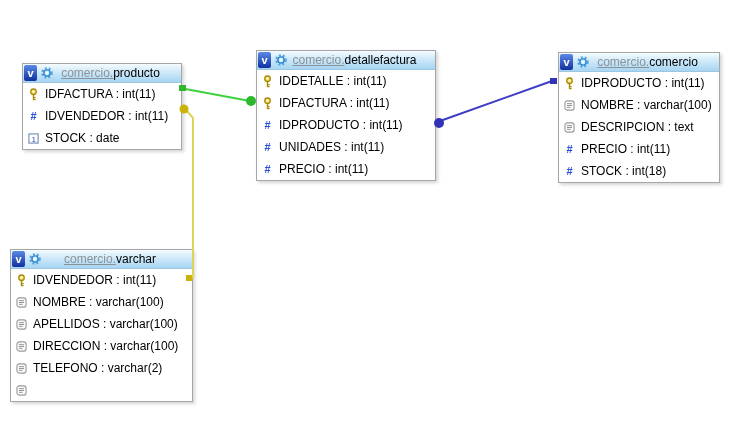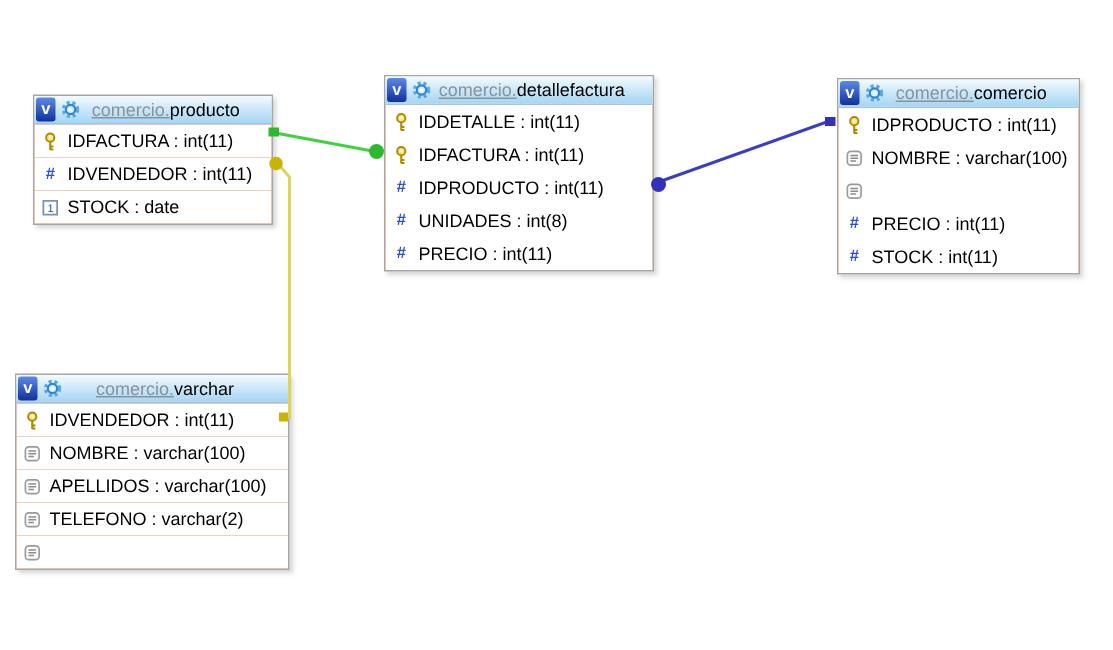--- a/index.html
+++ b/index.html
@@ -131,21 +131,21 @@
               <path d="M6 7 L6 13 M6 10.4 L8.3 10.4 M6 12.6 L8.3 12.6" stroke="#a88a00" stroke-width="1.5" fill="none"></path>
             </svg></span>
           <span class="field-label">IDFACTURA : int(11)</span>
         </div>
         <div class="row">
           <span class="field-icon numeric-icon">#</span>
           <span class="field-label">IDPRODUCTO : int(11)</span>
         </div>
         <div class="row">
           <span class="field-icon numeric-icon">#</span>
-          <span class="field-label">UNIDADES : int(8)</span>
+          <span class="field-label">UNIDADES : int(11)</span>
         </div>
         <div class="row">
           <span class="field-icon numeric-icon">#</span>
           <span class="field-label">PRECIO : int(11)</span>
         </div>
       </div>
   </section>
 
   <section class="db-table" id="t2">
     <header class="tbl-header">
@@ -171,28 +171,29 @@
               <rect x="1" y="1" width="10" height="10" rx="2.5" fill="#fbfbfb" stroke="#9a9a9a" stroke-width="1.2"></rect>
               <path d="M3.2 4 h5.6 M3.2 6 h5.6 M3.2 8 h4" stroke="#8d8d8d" stroke-width="1"></path>
             </svg></span>
           <span class="field-label">NOMBRE : varchar(100)</span>
         </div>
         <div class="row">
           <span class="field-icon text-icon"><svg viewBox="0 0 12 12" width="11" height="11">
               <rect x="1" y="1" width="10" height="10" rx="2.5" fill="#fbfbfb" stroke="#9a9a9a" stroke-width="1.2"></rect>
               <path d="M3.2 4 h5.6 M3.2 6 h5.6 M3.2 8 h4" stroke="#8d8d8d" stroke-width="1"></path>
             </svg></span>
+          <span class="field-label">DESCRIPCION : text</span>
         </div>
         <div class="row">
           <span class="field-icon numeric-icon">#</span>
           <span class="field-label">PRECIO : int(11)</span>
         </div>
         <div class="row">
           <span class="field-icon numeric-icon">#</span>
-          <span class="field-label">STOCK : int(11)</span>
+          <span class="field-label">STOCK : int(18)</span>
         </div>
       </div>
   </section>
 
   <section class="db-table" id="t3">
     <header class="tbl-header">
       <span class="vicon">v</span>
       <span class="gicon"><svg viewBox="0 0 14 14" width="14" height="14">
             <circle cx="7" cy="7" r="4.6" fill="none" stroke="#57a7e3" stroke-width="2.4" stroke-dasharray="2 1.8"></circle>
             <circle cx="7" cy="7" r="3.1" fill="#d6ecfb" stroke="#2e86cc" stroke-width="1.4"></circle>
@@ -221,20 +222,27 @@
               <rect x="1" y="1" width="10" height="10" rx="2.5" fill="#fbfbfb" stroke="#9a9a9a" stroke-width="1.2"></rect>
               <path d="M3.2 4 h5.6 M3.2 6 h5.6 M3.2 8 h4" stroke="#8d8d8d" stroke-width="1"></path>
             </svg></span>
           <span class="field-label">APELLIDOS : varchar(100)</span>
         </div>
         <div class="row">
           <span class="field-icon text-icon"><svg viewBox="0 0 12 12" width="11" height="11">
               <rect x="1" y="1" width="10" height="10" rx="2.5" fill="#fbfbfb" stroke="#9a9a9a" stroke-width="1.2"></rect>
               <path d="M3.2 4 h5.6 M3.2 6 h5.6 M3.2 8 h4" stroke="#8d8d8d" stroke-width="1"></path>
             </svg></span>
+          <span class="field-label">DIRECCION : varchar(100)</span>
+        </div>
+        <div class="row">
+          <span class="field-icon text-icon"><svg viewBox="0 0 12 12" width="11" height="11">
+              <rect x="1" y="1" width="10" height="10" rx="2.5" fill="#fbfbfb" stroke="#9a9a9a" stroke-width="1.2"></rect>
+              <path d="M3.2 4 h5.6 M3.2 6 h5.6 M3.2 8 h4" stroke="#8d8d8d" stroke-width="1"></path>
+            </svg></span>
           <span class="field-label">TELEFONO : varchar(2)</span>
         </div>
         <div class="row">
           <span class="field-icon text-icon"><svg viewBox="0 0 12 12" width="11" height="11">
               <rect x="1" y="1" width="10" height="10" rx="2.5" fill="#fbfbfb" stroke="#9a9a9a" stroke-width="1.2"></rect>
               <path d="M3.2 4 h5.6 M3.2 6 h5.6 M3.2 8 h4" stroke="#8d8d8d" stroke-width="1"></path>
             </svg></span>
         </div>
       </div>
   </section>

